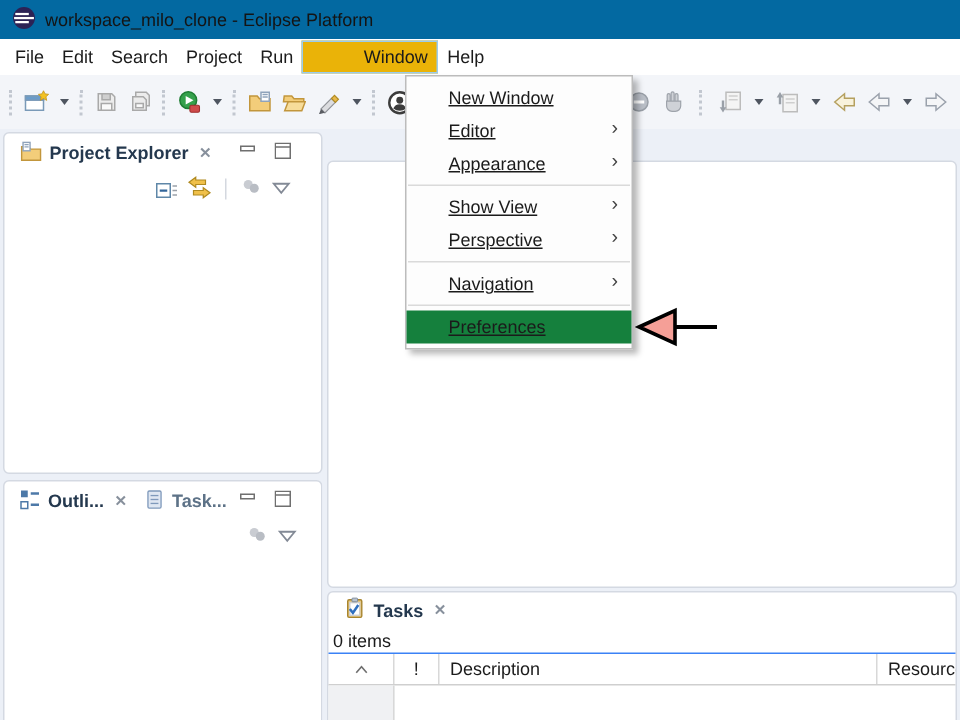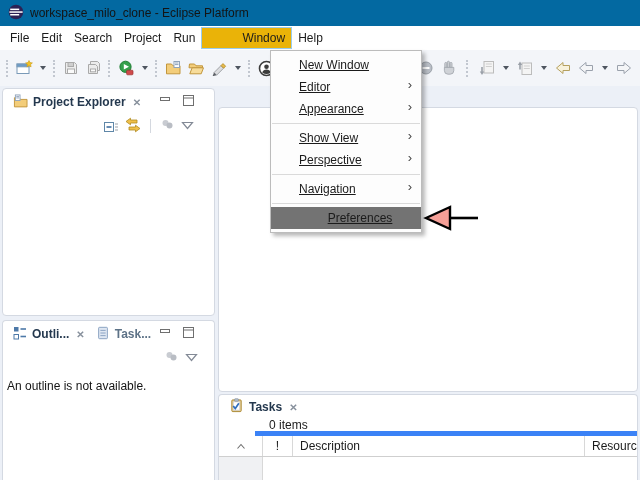--- a/index.html
+++ b/index.html
@@ -40,35 +40,35 @@
   .tab { display:flex; align-items:center; gap:5px; padding:0 3px; height:100%;font-weight:bold; }
   .tab .tlabel { color:#24384e; }
   .tab.inactive .tlabel { color:#5d7287; }
   .closex { color:#87909c; font-size:10px; margin-left:2px; }
   .winctl { position:absolute; right:20px; top:0; height:26px; display:flex; align-items:center; gap:12px; }
   .viewbar { height:22px; display:flex; align-items:center; justify-content:flex-end; gap:6px; padding-right:20px; }
   .vsep { width:1px; height:14px; background:#d4d8df; margin:0 3px; }
   .ol-msg { margin:10px 0 0 4px; color:#141414; }
 
   
-  .status-row { height:17px; display:flex; align-items:center; padding-left:14px; border-bottom:5px solid #3b82f6; font-size:12px;margin-left:36px; }
+  .status-row { height:17px; display:flex; align-items:center; padding-left:3px; border-bottom:1px solid #3b82f6; font-size:12px; }
   .thead { height:21px; display:flex; align-items:stretch; border-bottom:1px solid #cfcfcf; }
   .th { display:flex; align-items:center; border-right:1px solid #d8d8d8; }
   .th.c1 { width:44px; justify-content:center; }
   .th.c2 { width:30px; justify-content:center; }
   .th.c3 { width:292px; padding-left:7px; }
   .th.c4 { flex:1; padding-left:7px; border-right:none; overflow:hidden; white-space:nowrap; }
   .tbody { display:flex; height:26px; }
   .tbody .b1 { width:44px; background:#f0f1f3; border-right:1px solid #d8d8d8; }
 
   
   .menu { position:absolute; left:270px; top:50px; width:152px; background:#fdfdfd;
           border:1px solid #bcbcbc; box-shadow:3px 3px 4px rgba(0,0,0,0.28); padding:3px 0; z-index:10; }
   .mi { height:22px; display:flex; align-items:center; padding-left:28px; position:relative; cursor:default;text-decoration:underline; }
-  .mi.hl { background:#737373;justify-content:center; }
+  .mi.hl { background:#15803d; }
   .mi .sub { position:absolute; right:9px; top:1px; color:#444; font-size:13px; }
   .msep { border-top:1px solid #dadada; margin:3px 1px; }
 
   
   .annot { position:absolute; left:423px; top:204px; z-index:11; }
 </style>
 </head>
 <body>
 
 <div id="frame">
@@ -347,21 +347,20 @@
           <circle cx="5.5" cy="6" r="3" fill="#c9ccd2"></circle>
           <circle cx="9.5" cy="8.5" r="3" fill="#b9bdc4"></circle>
         </svg>
       </span>
       <span>
         <svg width="13" height="9" viewBox="0 0 13 9">
             <polygon points="1.5,1.5 11.5,1.5 6.5,7.5" fill="#fff" stroke="#838a96" stroke-width="1.2"></polygon>
           </svg>
       </span>
     </div>
-    <div class="ol-msg">An outline is not available.</div>
   </div>
 
   <div class="panel ed-panel"></div>
 
   <div class="panel tasks-panel">
     <div class="tabrow" style="height:24px;">
       <div class="tab">
         <span>
           <svg width="15" height="15" viewBox="0 0 16 16">
             <rect x="3" y="2" width="10" height="12.5" rx="1" fill="#e7c77e" stroke="#a8852f"></rect>

